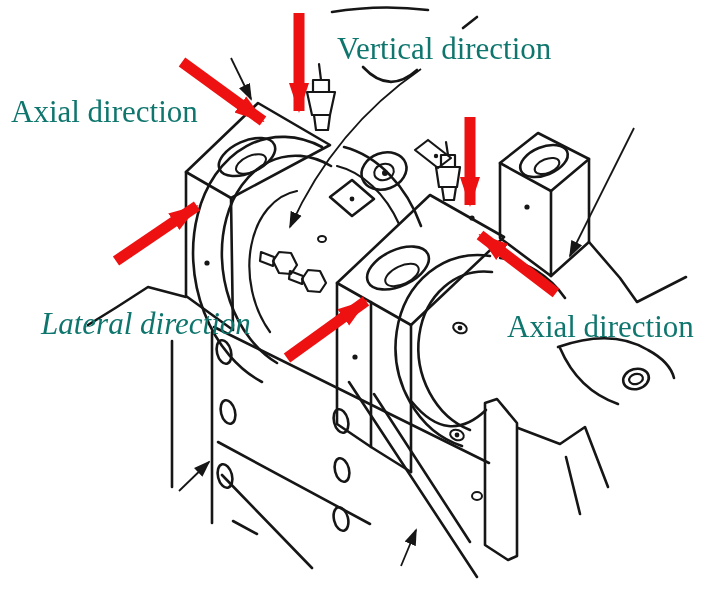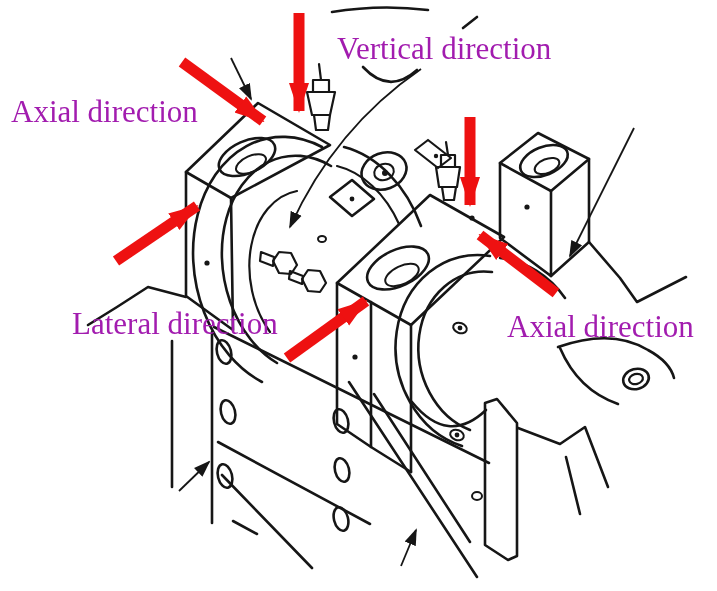--- a/index.html
+++ b/index.html
@@ -2,26 +2,26 @@
 <html><head>
 <meta charset="utf-8">
 <style>
   html,body{margin:0;padding:0;background:#ffffff;}
   .stage{
     position:relative;width:717px;height:591px;background:#ffffff;
     overflow:hidden;font-family:"Liberation Serif", serif;
   }
   .art{position:absolute;left:0;top:0;}
   .lbl{
-    position:absolute;font-size:31px;line-height:1.05;color:#a21caf;
+    position:absolute;font-size:31px;line-height:1.05;color:#0f766e;
     white-space:nowrap;letter-spacing:0px;
   }
   #lbl-axial-left {left:11px;  top:96px;}
   #lbl-vertical   {left:337px; top:33px;}
-  #lbl-lateral    {left:72px;  top:308px;}
+  #lbl-lateral    {left:41px;  top:308px;font-style:italic;}
   #lbl-axial-right{left:507px; top:311px;}
 </style>
 </head>
 <body>
 
 <div class="stage">
 
   <svg class="art" width="717" height="591" viewBox="0 0 717 591">
     <defs>
       <marker id="redhead" markerUnits="userSpaceOnUse" markerWidth="30" markerHeight="24" viewBox="0 0 30 24" refX="28" refY="12" orient="auto">

